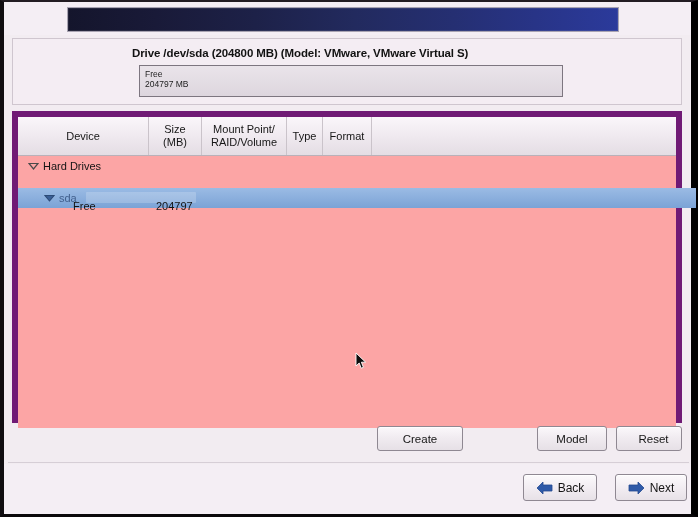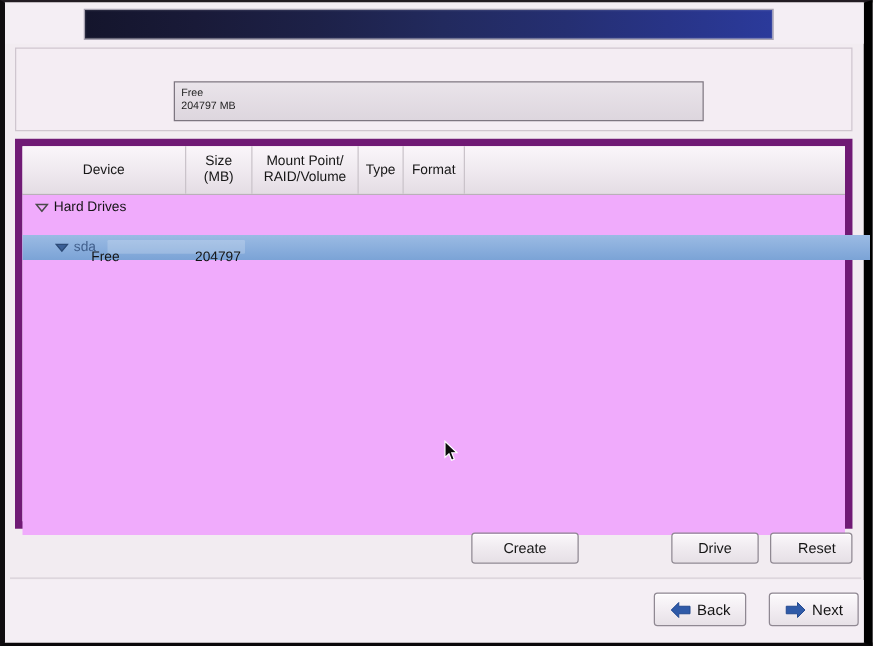--- a/index.html
+++ b/index.html
@@ -114,21 +114,21 @@
   .th-device  { left: 0px;   width: 131px; }
   .th-size    { left: 131px; width: 53px;  }
   .th-mount   { left: 184px; width: 85px;  }
   .th-type    { left: 269px; width: 36px; text-align: right;  }
   .th-format  { left: 305px; width: 49px;  }
   .th-filler  { left: 354px; width: 314px; border-right: none; }
 
   .tbody {
     position: relative;
     height: 272px;
-    background: #f0abfc;
+    background: #fca5a5;
   }
   .row {
     position: absolute;
     left: 0;
     width: 100%;
     height: 20px;
     display: block;
   }
   .row.r-group { top: 0px; }
   .row.r-sda   { top: 32px; background: linear-gradient(180deg,#9bbbe4 0%, #7ba3d6 100%); padding-left: 20px; }
@@ -247,20 +247,21 @@
 </head>
 <body>
 
 <div class="window">
 
   <div class="banner-wrap">
     <div class="banner"></div>
   </div>
 
   <div class="drive-box">
+    <div class="drive-title">Drive /dev/sda (204800 MB) (Model: VMware, VMware Virtual S)</div>
 
     <div class="drive-bar">
       <div class="lbl l1">Free</div>
       <div class="lbl l2">204797 MB</div>
     </div>
   </div>
 
   <div class="table-panel">
 
     <div class="thead">
@@ -318,21 +319,21 @@
         <span class="cell cell-device-free">Free</span>
         <span class="cell cell-size-free">204797</span>
       </div>
 
     </div>
   </div>
 
   <div class="action-bar">
     <button class="btn btn-create">Create</button>
     <button class="btn btn-edit disabled" disabled="">Edit</button>
-    <button class="btn btn-delete">Drive</button>
+    <button class="btn btn-delete">Model</button>
     <button class="btn btn-reset">Reset</button>
   </div>
 
   <div class="nav-sep"></div>
 
   <div class="nav-bar">
     <button class="navbtn btn-back">
       <span>
         <svg width="17" height="14" viewBox="0 0 17 14">
           <path d="M7 1 L1 7 L7 13 L7 10 L16 10 L16 4 L7 4 Z" fill="#2f5aa8" stroke="#234a90" stroke-width="0.8" stroke-linejoin="round"></path>

